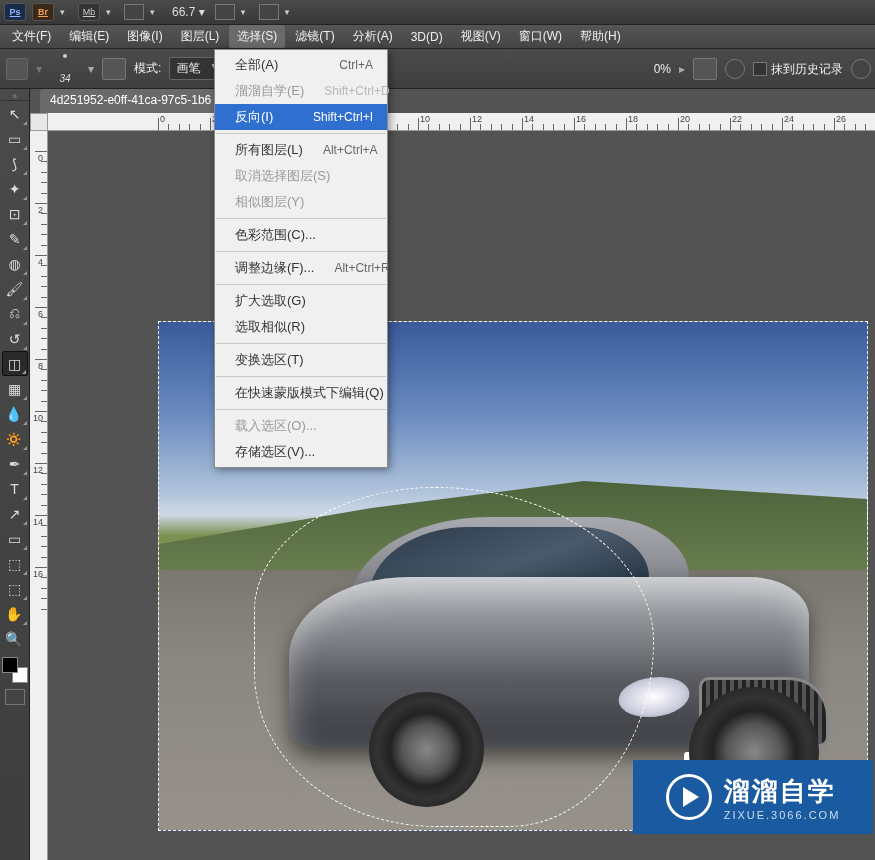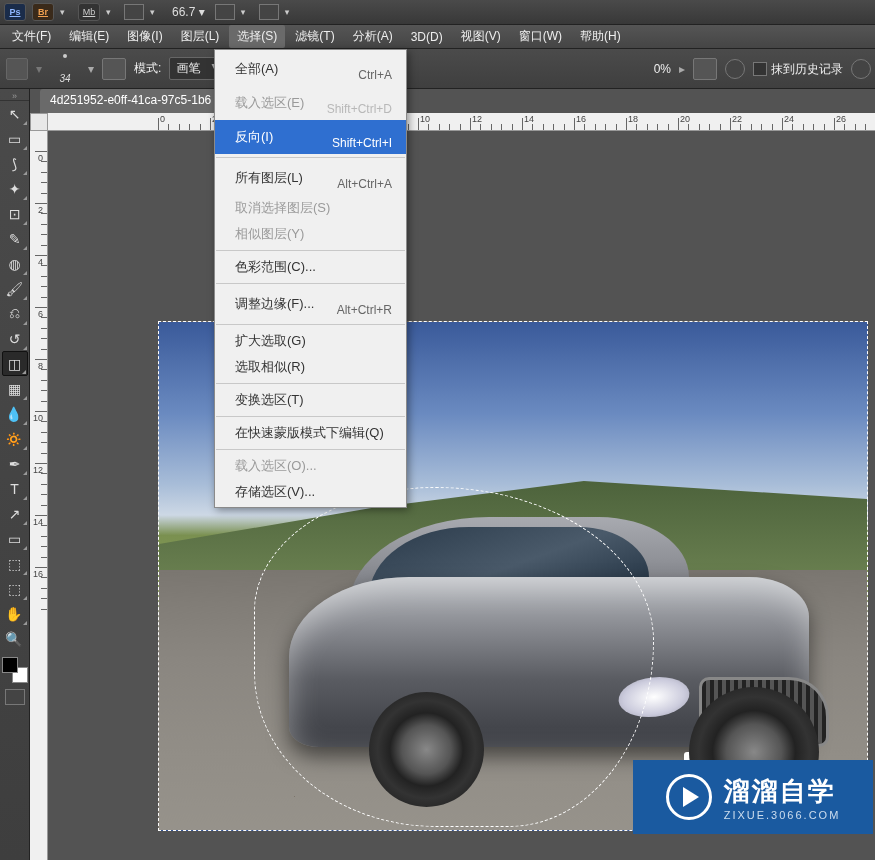--- a/index.html
+++ b/index.html
@@ -60,26 +60,26 @@
 .cartop { position:absolute; top:0px; left:80px; width:340px; height:110px; background: linear-gradient(180deg,#a8aab0 0%, #6a6c72 100%); border-radius: 140px 90px 10px 10px / 90px 60px 10px 10px; }
 .windshield { position:absolute; top:10px; left:100px; width:280px; height:80px; background: linear-gradient(160deg,#2a3a4a 0%, #4a5a6a 50%, #1a2a3a 100%); border-radius: 100px 70px 5px 5px / 70px 50px 5px 5px; }
 .wheel { position:absolute; width:130px; height:130px; background: radial-gradient(circle,#888 0%, #555 30%, #222 45%, #333 60%, #111 100%); border-radius:50%; bottom:-20px; }
 .wheel.front { right:20px; }
 .wheel.rear { left:100px; width:115px; height:115px; bottom:-10px; }
 .grille { position:absolute; right:10px; bottom:50px; width:130px; height:70px; background: repeating-linear-gradient(90deg,#222 0 4px,#555 4px 8px); border-radius:10px 40px 10px 10px; border:3px solid #888; }
 .headlight { position:absolute; right:150px; bottom:80px; width:70px; height:40px; background: radial-gradient(ellipse,#fff 0%, #ccd 60%, #99a 100%); border-radius:50%; transform: skewX(-15deg); }
 .plate { position:absolute; right:55px; bottom:20px; width:100px; height:25px; background:#fff; border-radius:3px; }
 .selcar { position:absolute; top:165px; left:95px; width:400px; height:340px; border:1px dashed #fff; border-radius: 50% 60% 40% 50% / 40% 50% 60% 50%; pointer-events:none; }
 
-.menu { position:absolute; top:49px; left:214px; width:193px; background:#f0f0f0; border:1px solid #8a8a8a; box-shadow: 2px 2px 8px rgba(0,0,0,.4); font-size:13px; color:#333; padding:2px 0; z-index:100; }
+.menu { position:absolute; top:49px; left:214px; width:174px; background:#f0f0f0; border:1px solid #8a8a8a; box-shadow: 2px 2px 8px rgba(0,0,0,.4); font-size:13px; color:#333; padding:2px 0; z-index:100; }
 .menu .row { display:flex; justify-content:space-between; align-items:center; padding:4px 14px 4px 20px; white-space:nowrap; }
 .menu .row.hl { background:#2f6fd0; color:#fff; }
 .menu .row.dis { color:#9a9a9a; }
 .menu .sep { height:1px; background:#c8c8c8; margin:3px 1px; }
-.menu .sc { font-size:12px; color:#666; margin-left: 20px; margin-top: 12px; }
+.menu .sc { font-size:12px; color:#666; margin-left: 20px; }
 .menu .row.hl .sc { color:#fff; }
 .menu .row.dis .sc { color:#b8b8b8; }
 .menu .arrow { font-size:10px; color:#666; margin-left: 20px; }
 
 .watermark { position:absolute; right:2px; bottom:26px; width:240px; height:74px; background:#1a5aa0; display:flex; align-items:center; justify-content:center; gap:12px; color:#fff; z-index:50; }
 .watermark .play { width:46px; height:46px; border:3px solid #fff; border-radius:50%; display:flex; align-items:center; justify-content:center; }
 .watermark .play::before { content:""; border-left:16px solid #fff; border-top:10px solid transparent; border-bottom:10px solid transparent; margin-left:4px; }
 .watermark .txt { display:flex; flex-direction:column; }
 .watermark .big { font-size:26px; font-weight:bold; letter-spacing:2px; }
 .watermark .sm { font-size:11px; letter-spacing:2px; color:#cde; }
@@ -402,21 +402,21 @@
     </div>
   </div>
 </div>
 
 <div class="menu">
   <div class="row">
       <span>全部(A)</span>
       <span class="sc">Ctrl+A</span>
     </div>
   <div class="row dis">
-      <span>载入选区(E)</span>
+      <span>溜溜自学(E)</span>
       <span class="sc">Shift+Ctrl+D</span>
     </div>
   <div class="row hl">
       <span>反向(I)</span>
       <span class="sc">Shift+Ctrl+I</span>
     </div>
   <div class="sep"></div>
   <div class="row">
       <span>所有图层(L)</span>
       <span class="sc">Alt+Ctrl+A</span>

